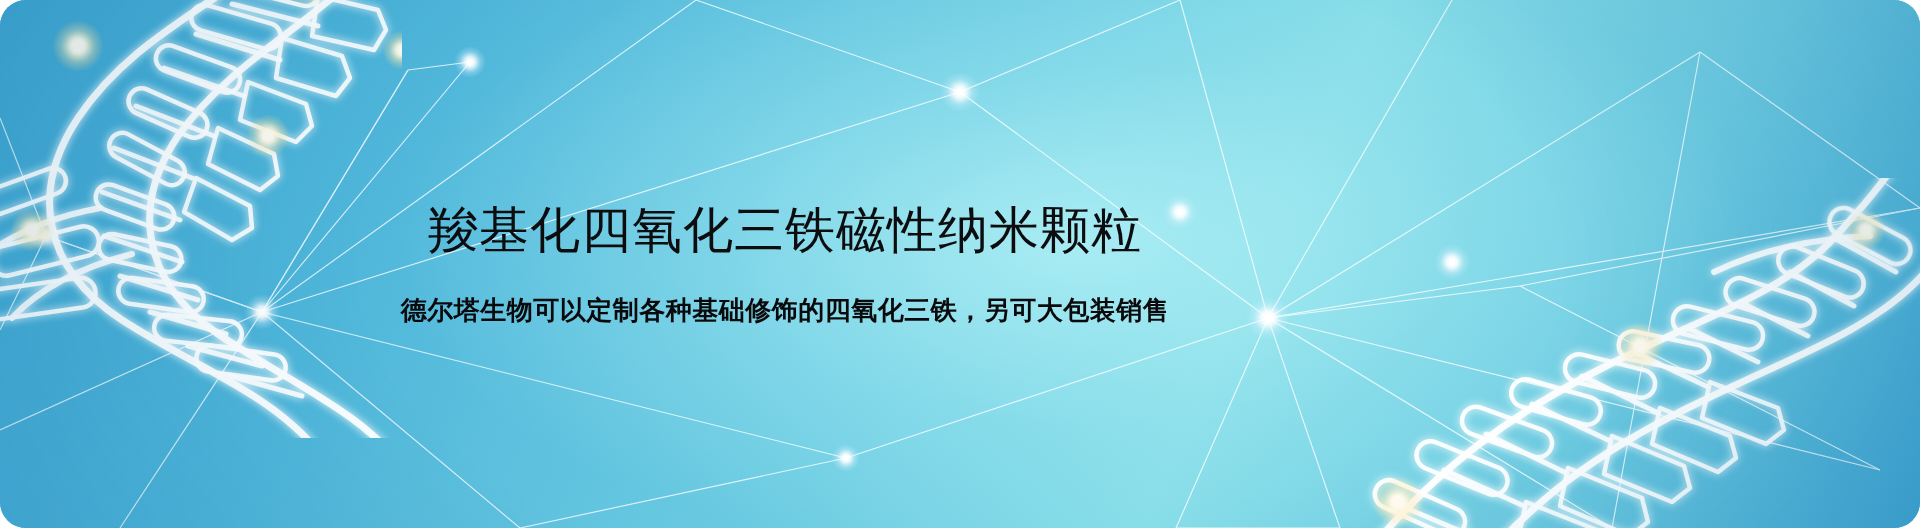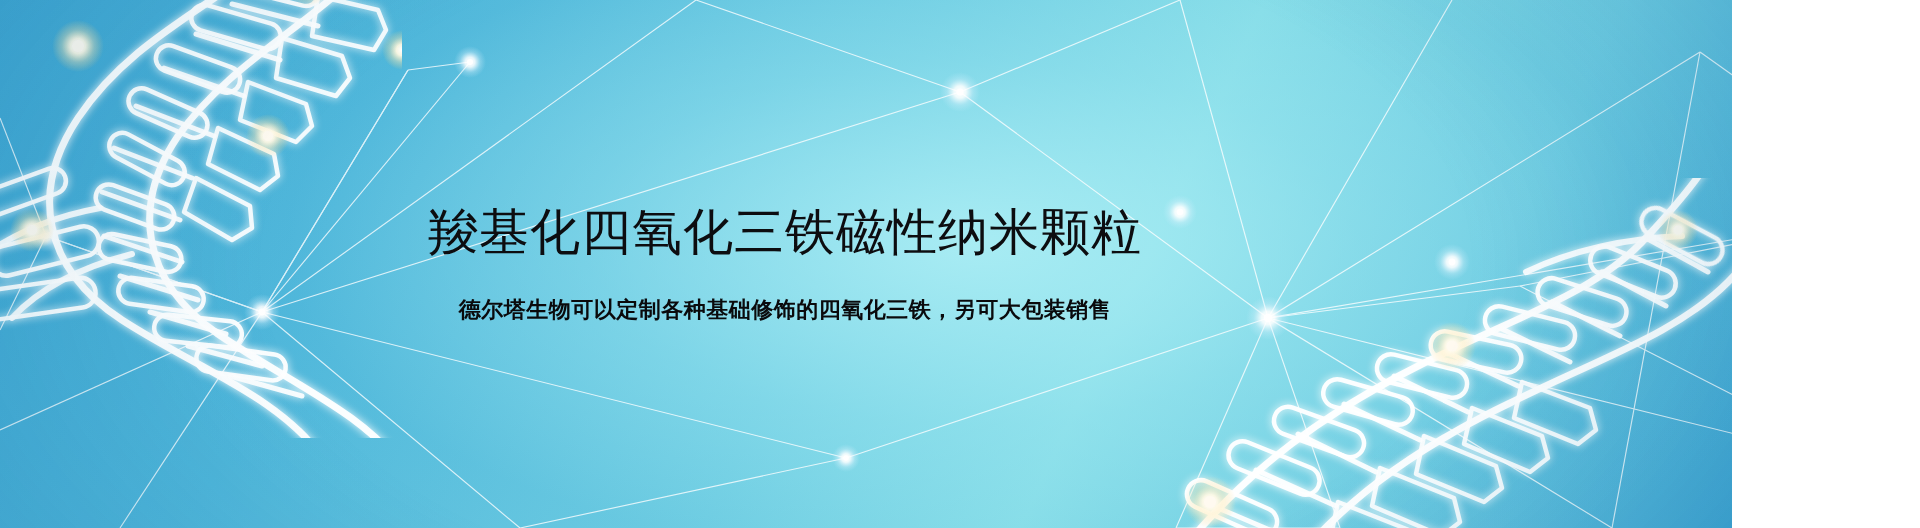--- a/index.html
+++ b/index.html
@@ -2,22 +2,23 @@
 <html><head>
 <meta charset="utf-8">
 <title>Banner</title>
 <style>
   html,body{margin:0;padding:0;}
   body{
     width:1920px;height:528px;overflow:hidden;
     font-family:"Liberation Sans","DejaVu Sans",sans-serif;
   }
   #banner{
-    position:relative;width:1732px;height:528px;overflow:hidden;
+    position:relative;width:1920px;height:528px;overflow:hidden;
     background:#4fb4d8;
+    border-radius:26px;
   }
   
   .bg-base{
     position:absolute;inset:0;
     background:linear-gradient(115deg,#3fa6d2 0%,#4fb6da 22%,#6fcde2 48%,#8adfe8 64%,#6ecbe1 82%,#3fa4d1 100%);
   }
   .bg-glow{
     position:absolute;inset:0;
     background:radial-gradient(ellipse 1100px 520px at 56% 46%, rgba(176,240,246,0.85) 0%, rgba(150,228,240,0.45) 35%, rgba(90,195,224,0.10) 62%, rgba(60,165,210,0) 80%);
   }
@@ -37,21 +38,21 @@
     display:flex;flex-direction:column;align-items:center;justify-content:center;
     gap:42px;
   }
   #headline{
     font-size:50px;line-height:1;letter-spacing:1px;
     color:#0d0d10;font-weight:400;white-space:nowrap;
     font-family:"DejaVu Sans","Liberation Sans",sans-serif;
     margin:0;
   }
   #subheadline{
-    font-size:22px;line-height:1;letter-spacing:0.5px;
+    font-size:26px;line-height:1;letter-spacing:0.5px;
     color:#0a0a0c;font-weight:700;white-space:nowrap;
     font-family:"DejaVu Sans","Liberation Sans",sans-serif;
     margin:0;
   }
 </style>
 </head>
 <body>
 
 <div id="banner">
 

